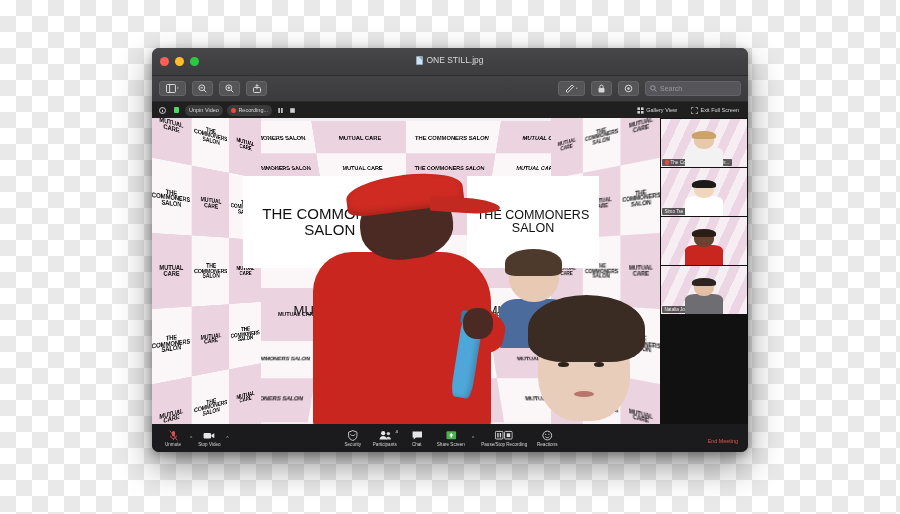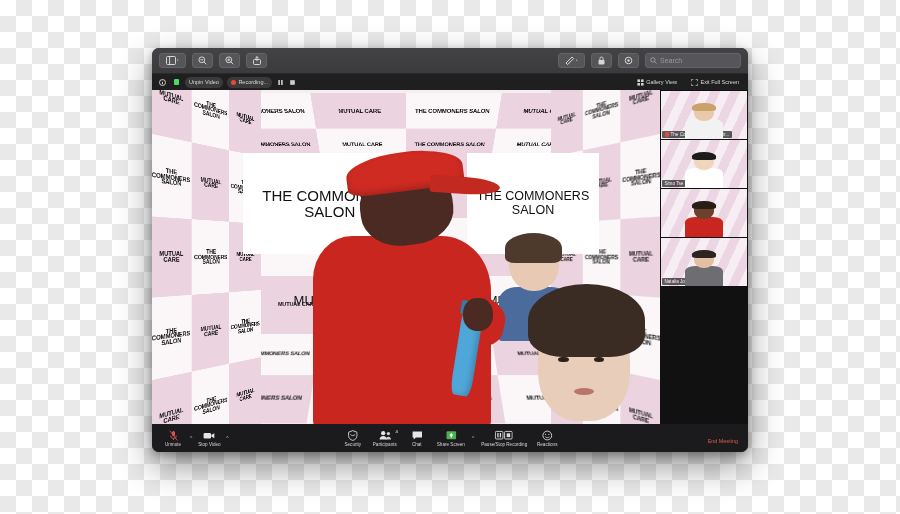--- a/index.html
+++ b/index.html
@@ -360,20 +360,31 @@
   }
   .ctrl.rel { position: relative; }
 </style>
 </head>
 <body>
 
 <div id="checker"></div>
 
 <div id="window">
 
+  <div class="titlebar">
+    <div class="lights">
+      <span class="light l-red"></span>
+      <span class="light l-yellow"></span>
+      <span class="light l-green"></span>
+    </div>
+    <div class="title-center">
+      <span class="doc-icon"></span>
+      <span>ONE STILL.jpg</span>
+    </div>
+  </div>
 
   <div class="ptoolbar">
     <div class="tbtn wide">
       <svg class="ico-svg" width="13" height="9" viewBox="0 0 13 9">
         <rect x="0.5" y="0.5" width="9" height="8" rx="1" fill="none" stroke="#d6d6d8"></rect>
         <line x1="3.6" y1="0.5" x2="3.6" y2="8.5" stroke="#d6d6d8"></line>
         <path d="M11 3.5 L12.6 3.5 L11.8 5 Z" fill="#d6d6d8"></path>
       </svg>
     </div>
     <div class="tbtn">

